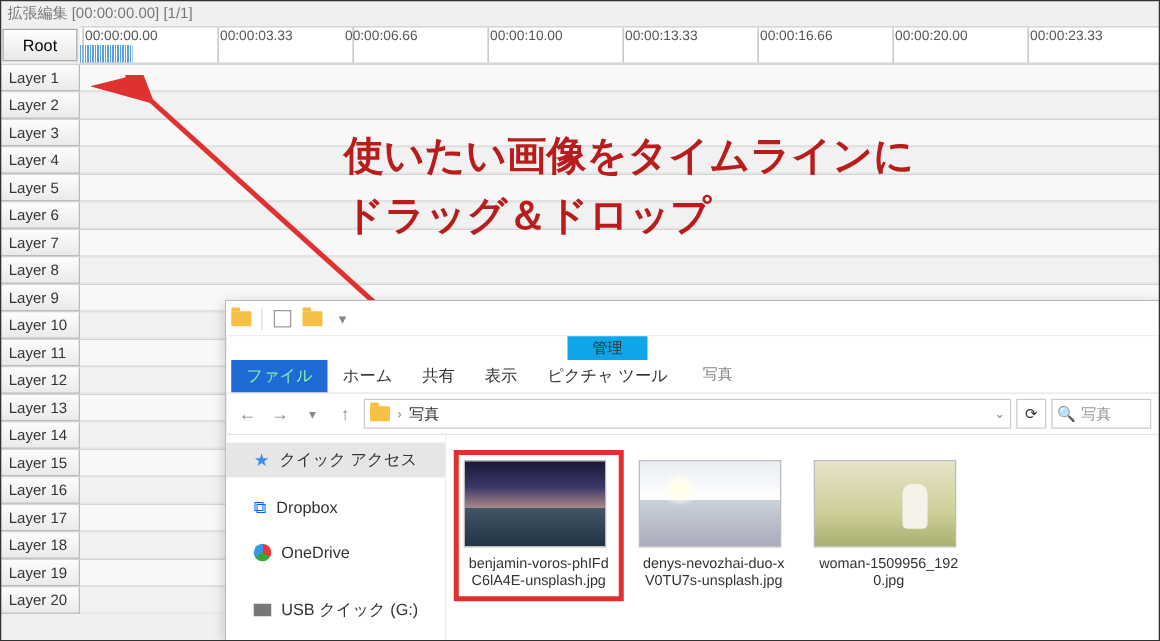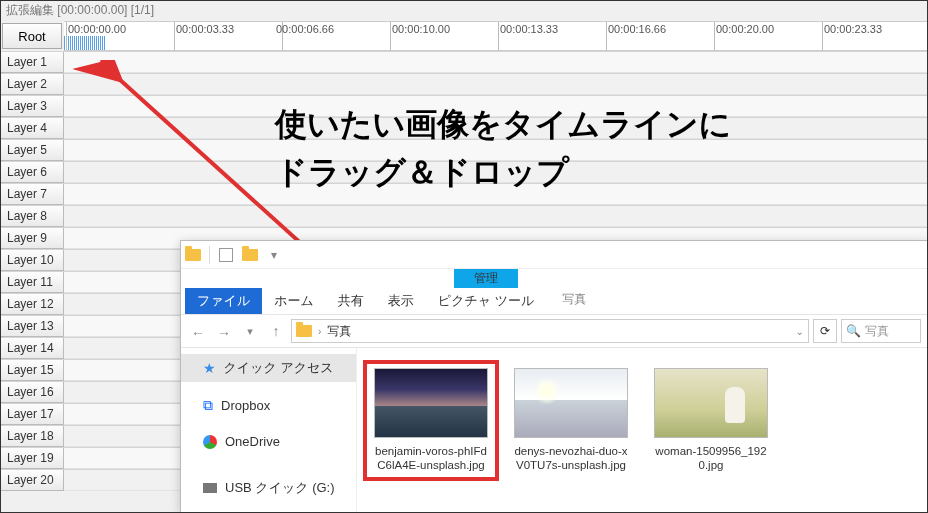--- a/index.html
+++ b/index.html
@@ -14,58 +14,58 @@
 .ruler-tick { position: absolute; top: 0; bottom: 0; border-left: 1px solid #bbb; }
 .ruler-label { position: absolute; top: 1px; font-size: 11px; color: #555; white-space: nowrap; }
 .ruler-fill { position: absolute; left: 0; top: 14px; height: 14px; width: 42px; background: repeating-linear-gradient(90deg,#5aa0e6 0 1px,transparent 1px 2px); }
 
 .layers { }
 .layer-row { display: flex; height: 22px; border-top: 1px solid #d4d4d4; }
 .layer-label { width: 64px; background: linear-gradient(#fdfdfd,#eaeaea); border: 1px solid #bbb; border-top: none; font-size: 12px; display: flex; align-items: center; padding-left: 6px; }
 .layer-track { flex: 1; background: #f8f8f8; border-bottom: 1px solid #e3e3e3; }
 .layer-row:nth-child(even) .layer-track { background: #f1f1f1; }
 
-.annotation { position: absolute; left: 275px; top: 100px; font-size: 32px; font-weight: 700; color: #000000; line-height: 1.5; pointer-events: none; white-space: nowrap; }
+.annotation { position: absolute; left: 275px; top: 100px; font-size: 32px; font-weight: 700; color: #b91c1c; line-height: 1.5; pointer-events: none; white-space: nowrap; }
 
 .arrow-svg { position: absolute; left: 60px; top: 60px; width: 430px; height: 330px; pointer-events: none; }
 
 .explorer { position: absolute; left: 180px; top: 240px; right: 0; bottom: 0; background: #fff; border: 1px solid #bbb; box-shadow: 0 2px 10px rgba(0,0,0,0.2); display: flex; flex-direction: column; }
 .exp-titlebar { display: flex; align-items: center; height: 28px; background: #fff; border-bottom: 1px solid #eee; }
 .tb-ico { width: 18px; height: 18px; margin: 0 3px; display: inline-flex; align-items: center; justify-content: center; }
 .tb-sep { width: 1px; height: 18px; background: #ddd; margin: 0 4px; }
 .chk { width: 14px; height: 14px; border: 1px solid #999; display: inline-block; }
 .folder-mini { width: 16px; height: 12px; background: #f6c044; border-radius: 1px; position: relative; }
 .folder-mini::before { content:""; position:absolute; top:-3px; left:0; width:7px; height:3px; background:#f6c044; border-radius:1px 1px 0 0; }
 
 .ribbon-tabs { display: flex; align-items: flex-end; height: 30px; padding-left: 4px; background:#fff; }
 .ctxgroup { display:flex; flex-direction:column; align-items:center; }
 .ctxgroup .ctx-label { background:#0ea5e9; font-size:12px; padding:1px 20px; }
 .rtab { font-size: 13px; padding: 4px 12px; cursor: pointer; color:#333; }
-.rtab.file { background: #1e6bd6; color: #ffffff; }
+.rtab.file { background: #1e6bd6; color: #86efac; }
 .rtab.tool { color:#333; }
 
 .addrbar { display: flex; align-items: center; height: 34px; border-top: 1px solid #e5e5e5; border-bottom: 1px solid #e5e5e5; padding: 0 6px; gap: 4px; }
 .nav-arrow { width: 22px; height: 22px; border-radius: 50%; display:flex; align-items:center; justify-content:center; color:#888; font-size:14px; cursor:pointer; }
 .addr-box { flex: 1; height: 24px; border: 1px solid #ccc; display: flex; align-items: center; padding: 0 4px; gap: 6px; }
 .addr-box .chev { color:#888; font-size:10px; }
 .refresh { width: 24px; height: 24px; border:1px solid #ccc; display:flex; align-items:center; justify-content:center; cursor:pointer; }
 .search-box { width: 80px; height: 24px; border:1px solid #ccc; display:flex; align-items:center; padding:0 4px; color:#999; gap:4px; }
 
 .exp-body { flex:1; display:flex; }
 .navpane { width: 176px; background:#fff; border-right:1px solid #eee; padding-top:6px; }
 .nav-item { display:flex; align-items:center; gap:8px; padding:5px 10px 5px 22px; font-size:13px; cursor:pointer; }
 .nav-item.sel { background:#e6e6e6; }
 .star-ico { color:#3b8ee6; font-size:14px; }
 .dbx-ico { color:#0061ff; font-size:14px; }
 .od-ico { width:14px; height:14px; border-radius:50%; background:conic-gradient(#e33 0 33%, #3a3 0 66%, #39e 0); }
 .pc-ico { width:14px; height:10px; border:1px solid #555; border-bottom:3px solid #555; }
 .usb-ico { width:14px; height:10px; background:#777; }
 
 .filegrid { flex:1; display:flex; gap:20px; padding:20px 14px; align-items:flex-start; }
-.file-item { width:120px; display:flex; flex-direction:column; align-items:center; gap:6px; cursor:pointer; }
+.file-item { width:120px; display:flex; flex-direction:column; align-items:flex-start; gap:6px; cursor:pointer; }
 .file-item.selbox { outline:4px solid #e03030; outline-offset:4px; }
 .thumb { width:114px; height:70px; background:#ccc; border:1px solid #bbb; }
 .thumb.t1 { background:linear-gradient(180deg,#1a1838 0%,#3a3668 30%,#a88 55%,#456 55%,#234 100%); }
 .thumb.t2 { background:linear-gradient(180deg,#e8edf2 0%,#fff 45%,#cad2d9 46%,#aab 100%); position:relative; }
 .thumb.t2::after { content:""; position:absolute; left:18px; top:8px; width:28px; height:28px; background:radial-gradient(circle,#fffde0 0%,#ffe 30%,transparent 70%); }
 .thumb.t3 { background:linear-gradient(180deg,#6792c0 0%,#3f5f80 50%,#1e2f40 100%); }
 .thumb.t4 { background:linear-gradient(180deg,#e6e3c8 0%,#cfcf98 60%,#a8b070 100%); position:relative; }
 .thumb.t4::after { content:""; position:absolute; right:22px; top:18px; width:20px; height:36px; background:#f5f2ea; border-radius:8px 8px 4px 4px; }
 .fname { font-size:11.5px; text-align:center; line-height:1.25; word-break:break-all; }
 

